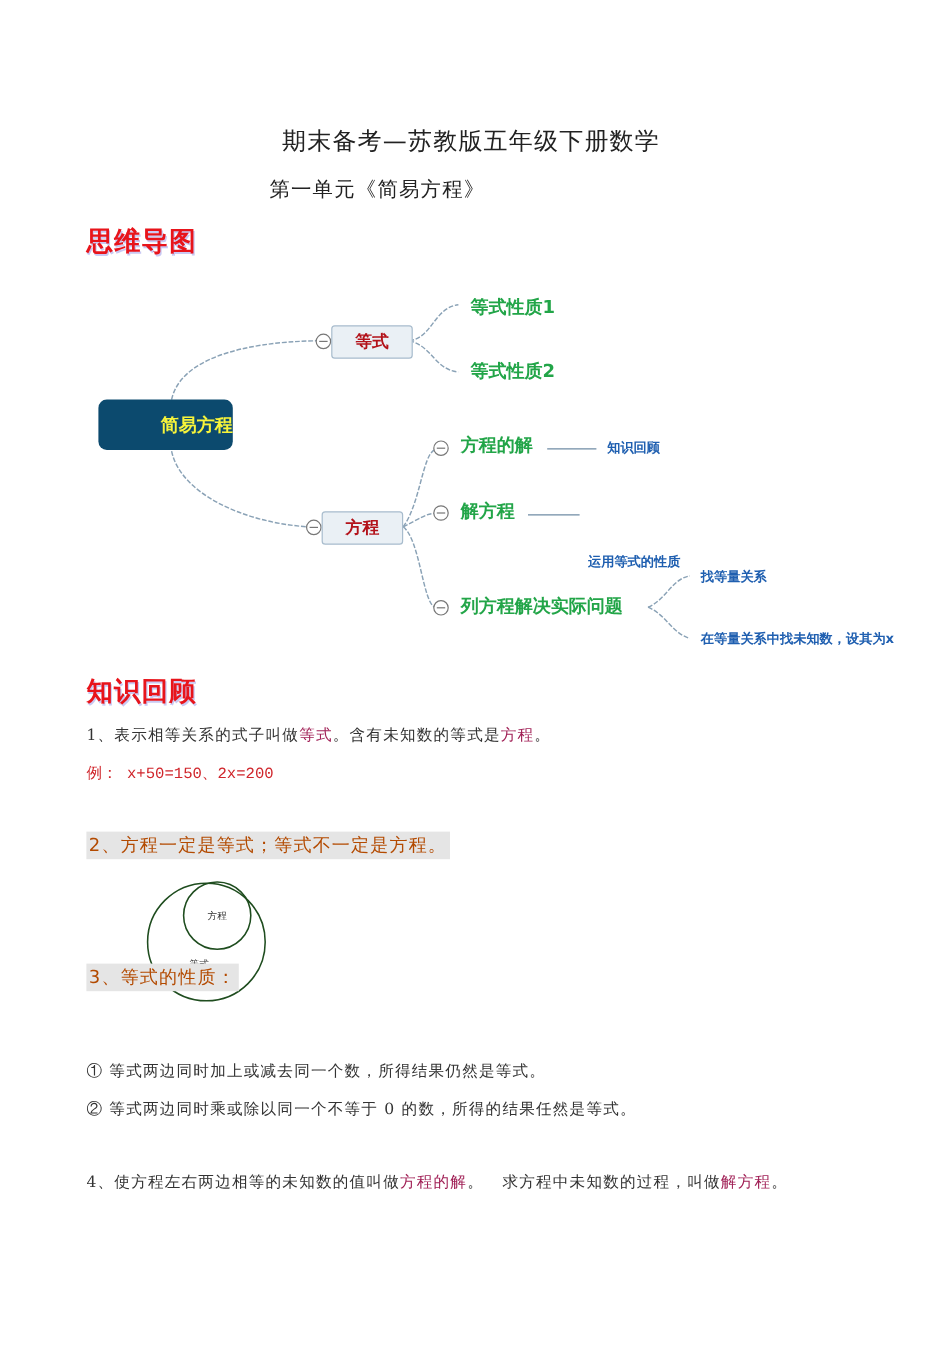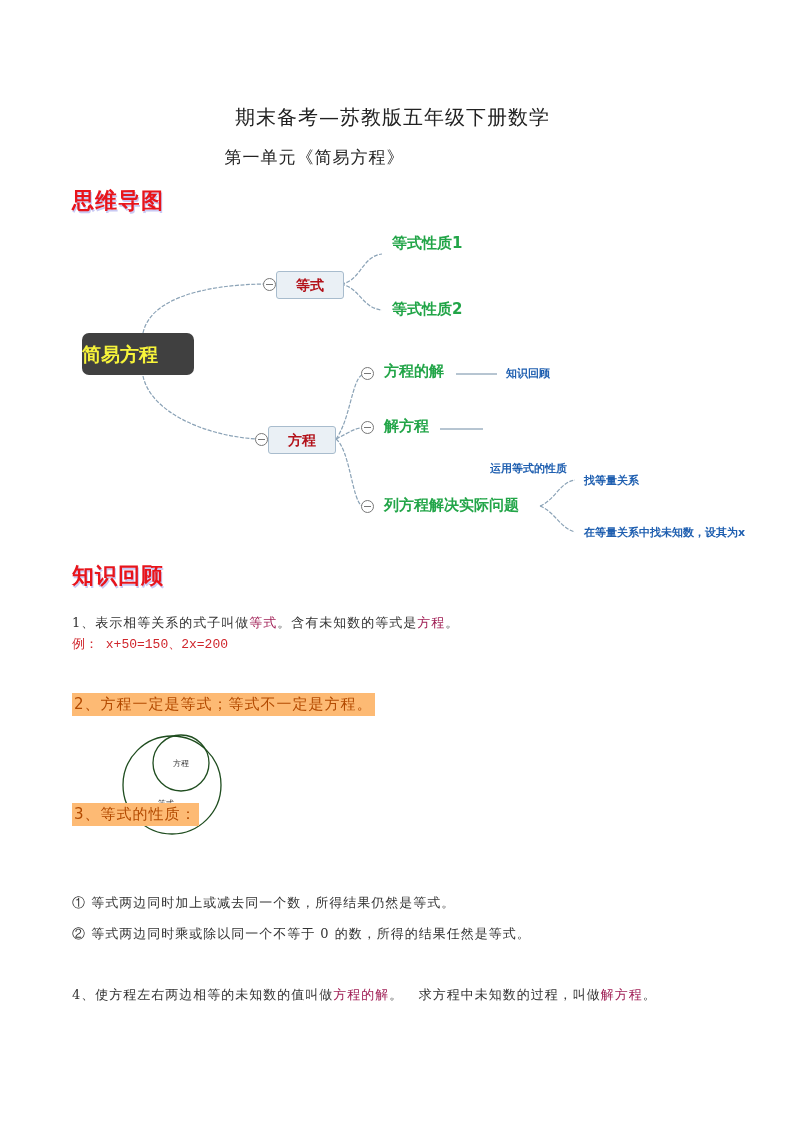--- a/index.html
+++ b/index.html
@@ -6,37 +6,37 @@
   body { width: 793px; height: 1122px; position: relative; overflow: hidden;
          font-family: "DejaVu Serif", "Liberation Serif", serif; color: #333; }
   .abs { position: absolute; white-space: nowrap; }
   .title { left: 0; width: 785px; text-align: center; top: 104px; font-size: 20px; color: #222;
            font-family: "DejaVu Sans", "Liberation Sans", sans-serif; letter-spacing: 1px; }
   .subtitle { left: 0; width: 629px; text-align: center; top: 146px; font-size: 17px; color: #222;
               font-family: "DejaVu Sans", "Liberation Sans", sans-serif; letter-spacing: 1px; }
   .section-head { font-family: "DejaVu Sans", "Liberation Sans", sans-serif; font-weight: bold;
                   font-size: 22px; color: #e8141b; text-shadow: 1px 2px 0 #c9c9f3; letter-spacing: 1px; }
   .mm-svg { position: absolute; left: 0; top: 0; }
-  .root-node { position: absolute; left: 82px; top: 333px; width: 112px; height: 42px; background: #404040;
-               border-radius: 7px; color: #f7f43a; font-weight: bold; font-size: 19px; text-align: left;
+  .root-node { position: absolute; left: 82px; top: 333px; width: 112px; height: 42px; background: #0c4a6e;
+               border-radius: 7px; color: #f7f43a; font-weight: bold; font-size: 15px; text-align: right;
                line-height: 42px; font-family: "DejaVu Sans", "Liberation Sans", sans-serif; }
   .sub-node { position: absolute; background: #eaf0f5; border: 1px solid #a8bccd; border-radius: 3px;
               color: #b3121a; font-weight: bold; font-size: 14px; text-align: center;
               font-family: "DejaVu Sans", "Liberation Sans", sans-serif; }
   .leaf-green { color: #22a548; font-weight: bold; font-size: 15px;
                 font-family: "DejaVu Sans", "Liberation Sans", sans-serif; }
   .leaf-blue { color: #1f5fb0; font-weight: bold; font-size: 11px;
                font-family: "DejaVu Sans", "Liberation Sans", sans-serif; }
   .collapse { position: absolute; width: 11px; height: 11px; border: 1px solid #777; border-radius: 50%;
               background: #fff; }
   .collapse::after { content: ""; position: absolute; left: 2px; right: 2px; top: 5px; height: 1px; background: #777; }
-  .body-text { font-size: 13px; color: #333; letter-spacing: 1px; margin-top: 10px; }
+  .body-text { font-size: 13px; color: #333; letter-spacing: 1px; }
   .hl-term { color: #a01f55; font-family: "DejaVu Sans", "Liberation Sans", sans-serif; }
   .example { font-size: 13px; color: #d0262c; font-family: Liberation Mono, monospace; }
-  .highlight { background: #fdba74; color: #b34a00; font-size: 15px; padding: 2px 2px;
+  .highlight { background: #e5e5e5; color: #b34a00; font-size: 15px; padding: 2px 2px;
                font-family: "DejaVu Sans", "Liberation Sans", sans-serif; letter-spacing: 1px; }
   .venn-text { font-size: 8px; color: #333; font-family: "DejaVu Sans", "Liberation Sans", sans-serif; }
 </style>
 </head>
 <body>
 
 <div class="abs title">期末备考—苏教版五年级下册数学</div>
 <div class="abs subtitle">第一单元《简易方程》</div>
 
 <div class="abs section-head" style="left:72px; top:186px;">思维导图</div>
@@ -66,21 +66,21 @@
   </svg>
 
   <div class="root-node">简易方程</div>
 
   <div class="collapse" style="left:263px; top:278px;"></div>
   <div class="sub-node" style="left:276px; top:271px; width:66px; height:26px; line-height:26px;">等式</div>
 
   <div class="collapse" style="left:255px; top:433px;"></div>
   <div class="sub-node" style="left:268px; top:426px; width:66px; height:26px; line-height:26px;">方程</div>
 
-  <div class="abs leaf-green" style="left:392px; top:234px;">等式性质1</div>
+  <div class="abs leaf-green" style="left:392px; top:247px;">等式性质1</div>
   <div class="abs leaf-green" style="left:392px; top:300px;">等式性质2</div>
 
   <div class="collapse" style="left:361px; top:367px;"></div>
   <div class="abs leaf-green" style="left:384px; top:362px;">方程的解</div>
   <div class="abs leaf-blue" style="left:506px; top:366px;">知识回顾</div>
 
   <div class="collapse" style="left:361px; top:421px;"></div>
   <div class="abs leaf-green" style="left:384px; top:417px;">解方程</div>
   <div class="abs leaf-blue" style="left:490px; top:421px;margin-top:40px;">运用等式的性质</div>
 

